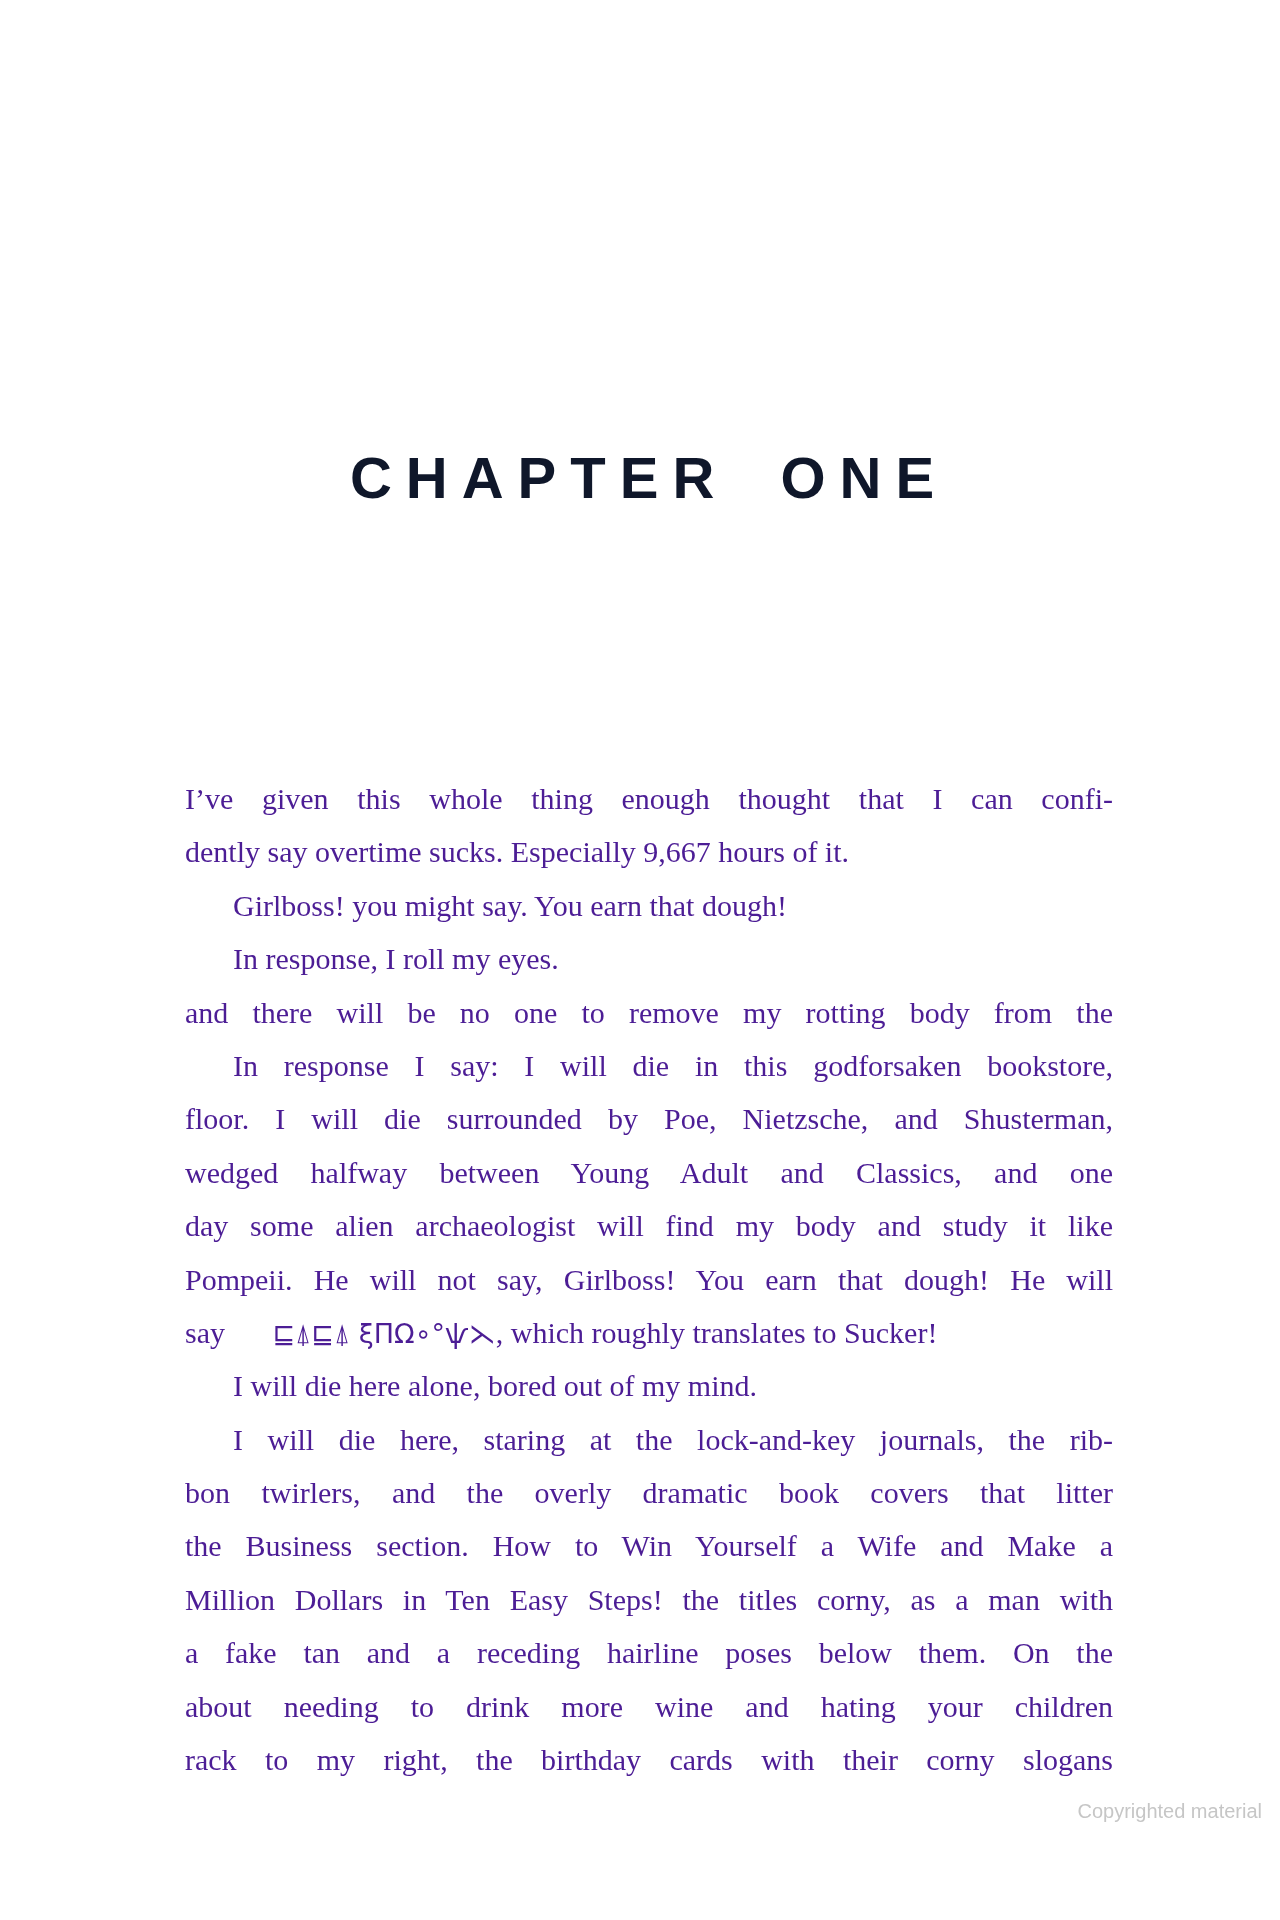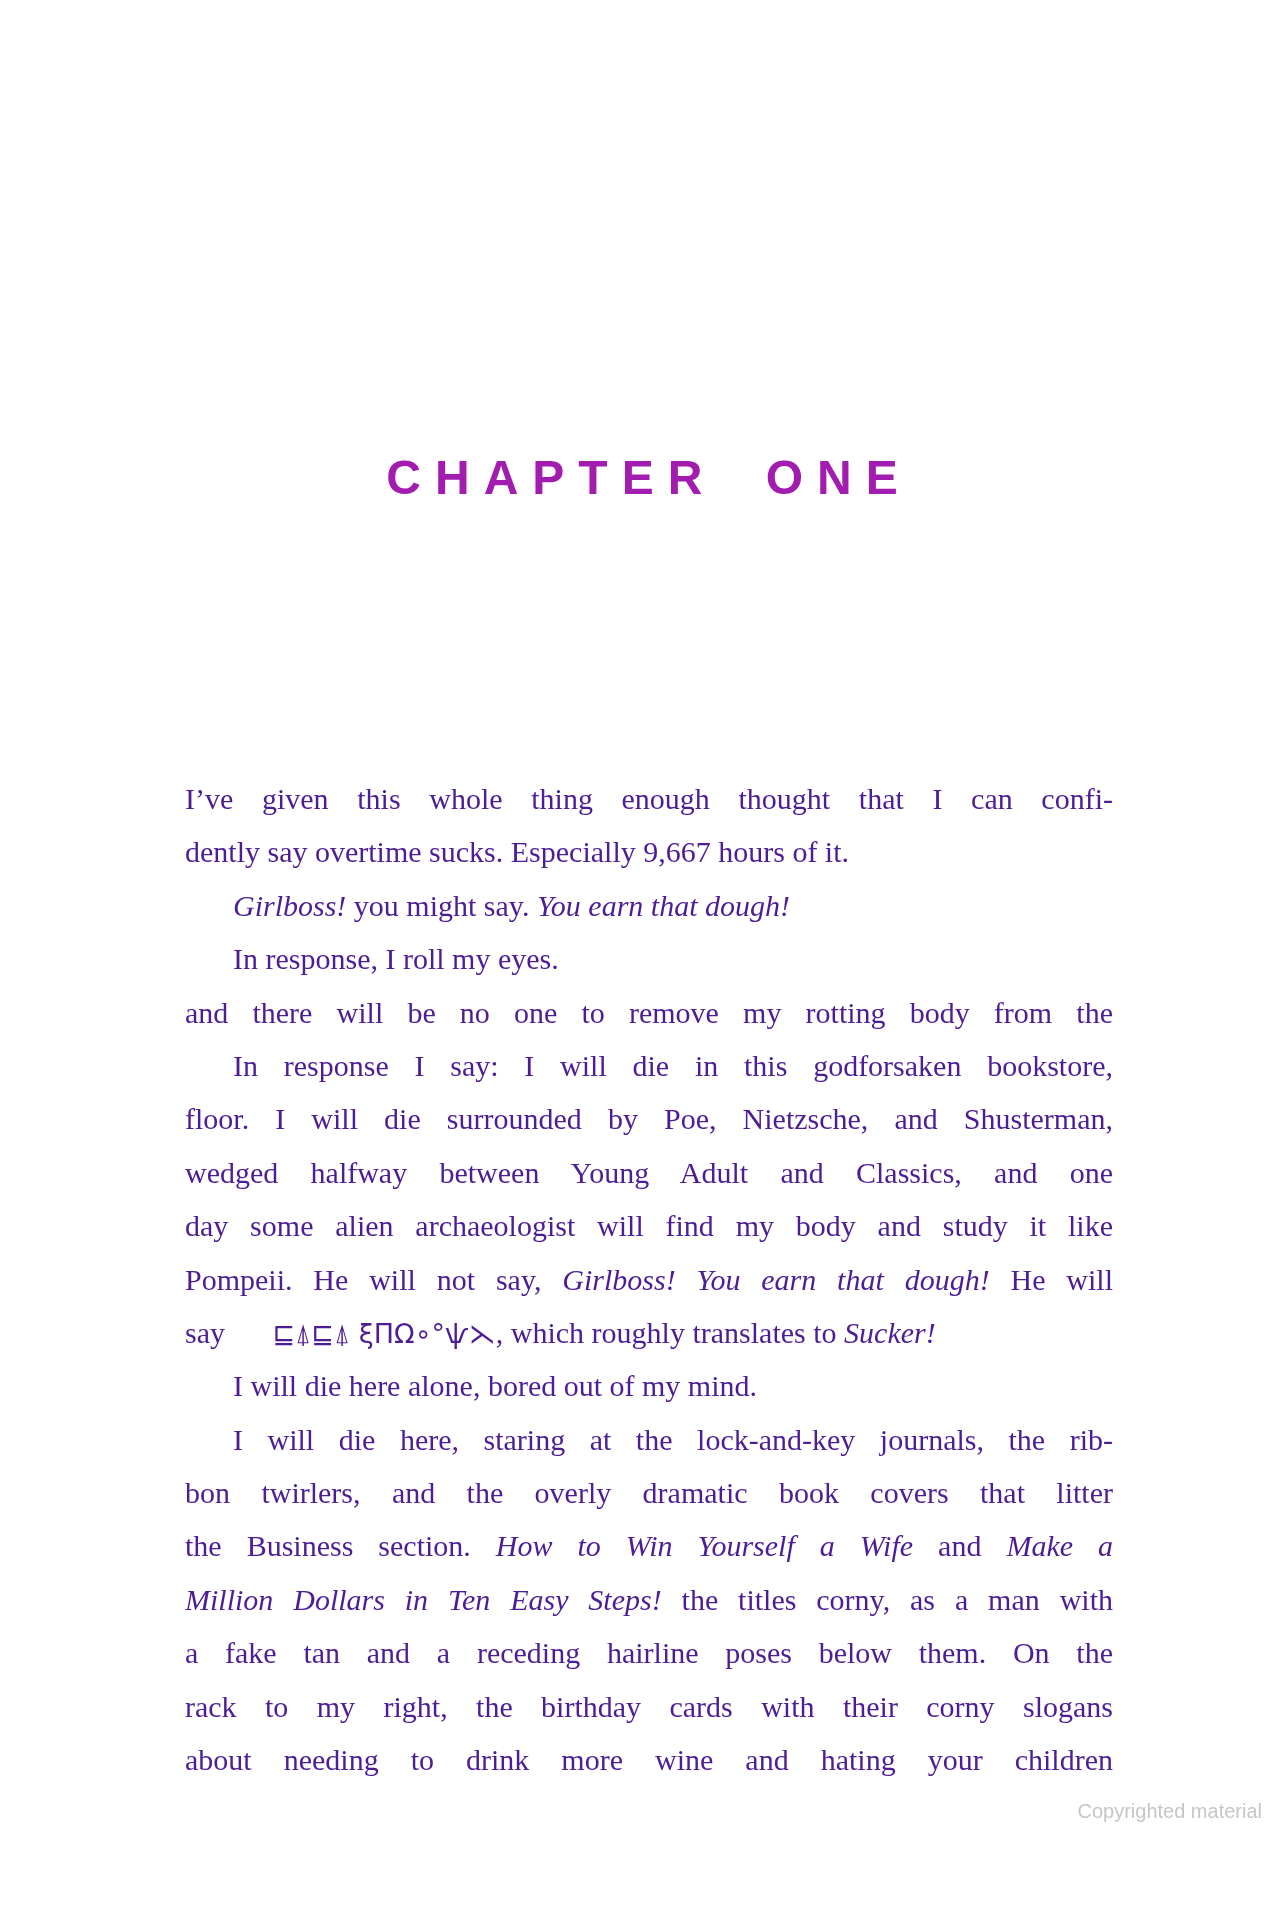--- a/index.html
+++ b/index.html
@@ -16,25 +16,25 @@
     font-family: "Liberation Serif", "DejaVu Serif", serif;
   }
   .chapter-heading {
     position: absolute;
     top: 452px;
     left: 185px;
     width: 928px;
     text-align: center;
     font-family: "Liberation Sans", "DejaVu Sans", sans-serif;
     font-weight: 700;
-    font-size: 48px;
+    font-size: 58px;
     line-height: 52px;
     letter-spacing: 14px;
     word-spacing: 22px;
-    color: #a21caf;
+    color: #0f172a;
     white-space: nowrap;
   }
   .body-text {
     position: absolute;
     top: 772px;
     left: 185px;
     width: 928px;
     font-size: 30px;
     color: #4c1d95;
   }
@@ -47,21 +47,20 @@
   }
   .line.just {
     white-space: normal;
     text-align: justify;
     text-align-last: justify;
   }
   .line.indent {
     text-indent: 48px;
   }
   .it {
-    font-style: italic;
   }
   .alien {
     font-family: "DejaVu Sans", sans-serif;
     font-size: 27px;
     margin-left: 40px;
   }
   .copyright-notice {
     position: absolute;
     top: 1800px;
     right: 18px;
@@ -88,18 +87,18 @@
       <div class="line just"><span>wedged halfway between Young Adult and Classics, and one</span></div>
       <div class="line just"><span>day some alien archaeologist will find my body and study it like</span></div>
       <div class="line just"><span>Pompeii. He will not say, </span><span class="it">Girlboss! You earn that dough!</span><span> He will</span></div>
       <div class="line"><span>say </span><span class="alien">⊑⍋⊑⍋ ξΠΩ∘°ѱ⋋</span><span>, which roughly translates to </span><span class="it">Sucker!</span></div>
       <div class="line indent"><span>I will die here alone, bored out of my mind.</span></div>
       <div class="line just indent"><span>I will die here, staring at the lock-and-key journals, the rib-</span></div>
       <div class="line just"><span>bon twirlers, and the overly dramatic book covers that litter</span></div>
       <div class="line just"><span>the Business section. </span><span class="it">How to Win Yourself a Wife</span><span> and </span><span class="it">Make a</span></div>
       <div class="line just"><span class="it">Million Dollars in Ten Easy Steps!</span><span> the titles corny, as a man with</span></div>
       <div class="line just"><span>a fake tan and a receding hairline poses below them. On the</span></div>
+      <div class="line just"><span>about needing to drink more wine and hating your children</span></div>
       <div class="line just"><span>rack to my right, the birthday cards with their corny slogans</span></div>
-      <div class="line just"><span>about needing to drink more wine and hating your children</span></div>
     </div>
 
   <div class="copyright-notice">Copyrighted material</div>
 </div>
 
 </body></html>

